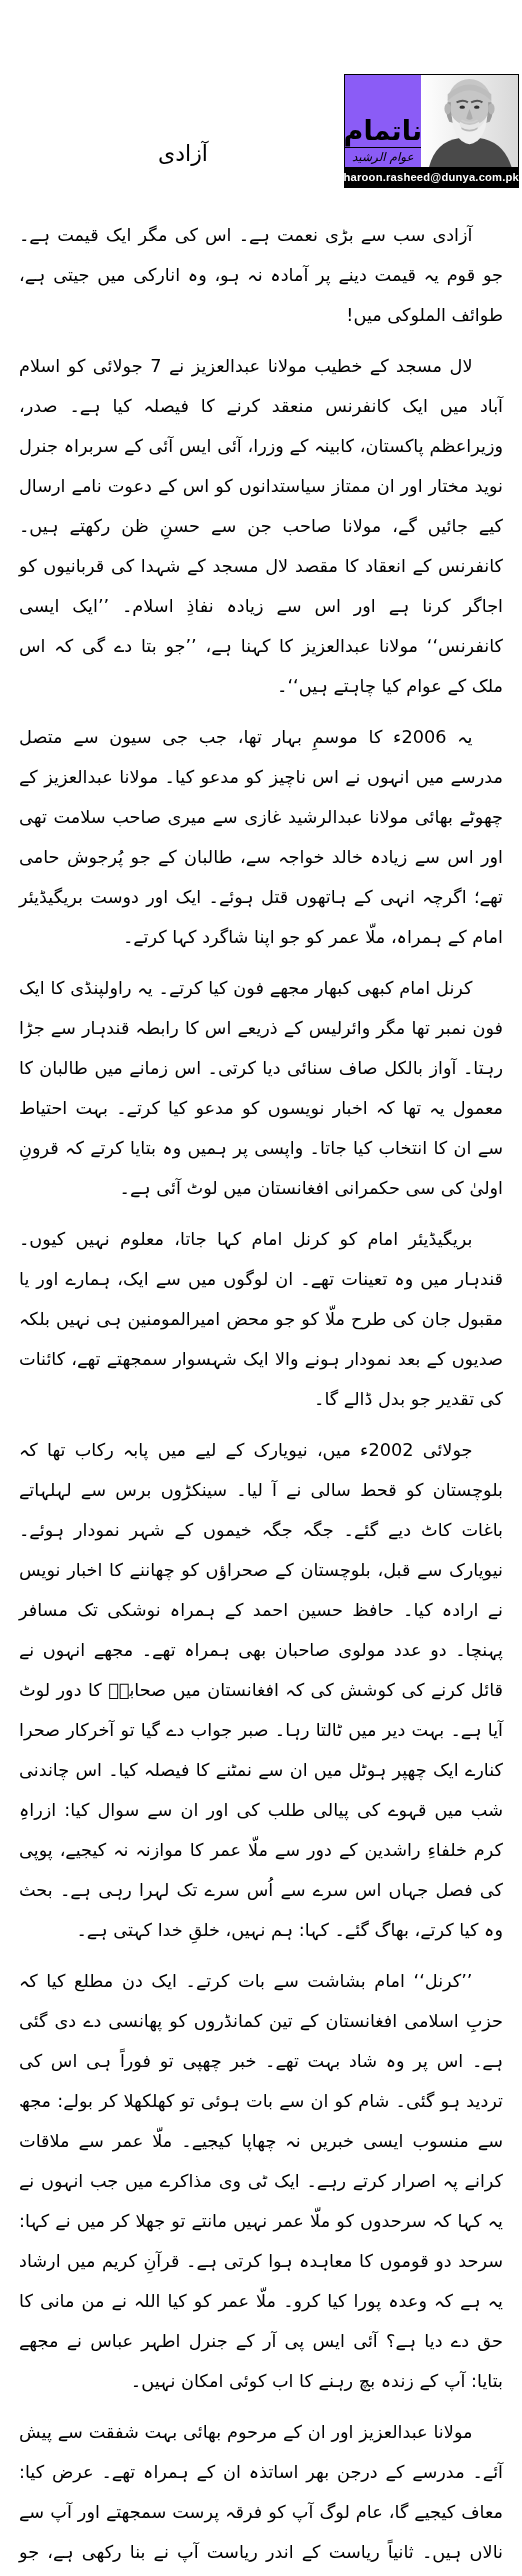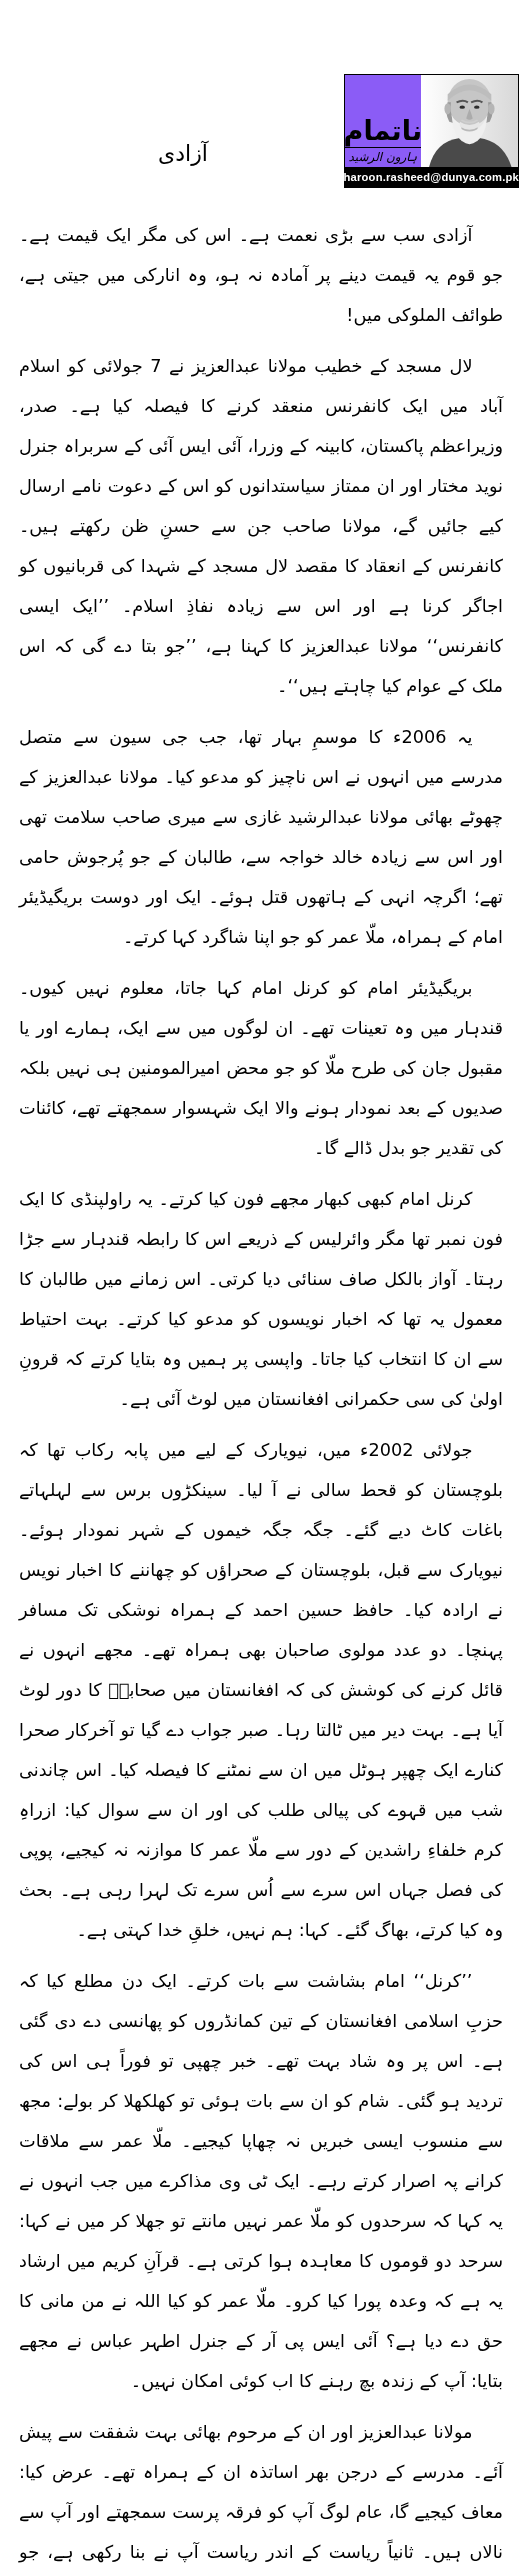--- a/index.html
+++ b/index.html
@@ -94,21 +94,21 @@
 </head>
 <body>
 
 <div class="page">
 
   <div class="masthead">
     <div class="masthead-top">
       <div class="logo-col">
         <div class="logo">ناتمام</div>
         <div class="sig-divider"></div>
-        <div class="signature">ہارون الرشید</div>
+        <div class="signature">عوام الرشید</div>
       </div>
       <div class="portrait">
         <svg viewBox="0 0 120 116" preserveAspectRatio="xMidYMax slice">
           <defs>
             <linearGradient id="bgGrad" x1="0" y1="0" x2="1" y2="0">
               <stop offset="0" stop-color="#ffffff"></stop>
               <stop offset="1" stop-color="#d8d8d8"></stop>
             </linearGradient>
           </defs>
           <rect x="0" y="0" width="120" height="116" fill="url(#bgGrad)"></rect>
@@ -142,21 +142,21 @@
     </div>
     <div class="email-bar">haroon.rasheed@dunya.com.pk</div>
   </div>
 
   <h1 class="title">آزادی</h1>
 
   <div class="article" id="article-body">
       <p class="body">آزادی سب سے بڑی نعمت ہے۔ اس کی مگر ایک قیمت ہے۔ جو قوم یہ قیمت دینے پر آمادہ نہ ہو، وہ انارکی میں جیتی ہے، طوائف الملوکی میں!</p>
       <p class="body">لال مسجد کے خطیب مولانا عبدالعزیز نے 7 جولائی کو اسلام آباد میں ایک کانفرنس منعقد کرنے کا فیصلہ کیا ہے۔ صدر، وزیراعظم پاکستان، کابینہ کے وزرا، آئی ایس آئی کے سربراہ جنرل نوید مختار اور ان ممتاز سیاستدانوں کو اس کے دعوت نامے ارسال کیے جائیں گے، مولانا صاحب جن سے حسنِ ظن رکھتے ہیں۔ کانفرنس کے انعقاد کا مقصد لال مسجد کے شہدا کی قربانیوں کو اجاگر کرنا ہے اور اس سے زیادہ نفاذِ اسلام۔ ’’ایک ایسی کانفرنس‘‘ مولانا عبدالعزیز کا کہنا ہے، ’’جو بتا دے گی کہ اس ملک کے عوام کیا چاہتے ہیں‘‘۔</p>
       <p class="body">یہ 2006ء کا موسمِ بہار تھا، جب جی سیون سے متصل مدرسے میں انہوں نے اس ناچیز کو مدعو کیا۔ مولانا عبدالعزیز کے چھوٹے بھائی مولانا عبدالرشید غازی سے میری صاحب سلامت تھی اور اس سے زیادہ خالد خواجہ سے، طالبان کے جو پُرجوش حامی تھے؛ اگرچہ انہی کے ہاتھوں قتل ہوئے۔ ایک اور دوست بریگیڈیئر امام کے ہمراہ، ملّا عمر کو جو اپنا شاگرد کہا کرتے۔</p>
+      <p class="body">کرنل امام کبھی کبھار مجھے فون کیا کرتے۔ یہ راولپنڈی کا ایک فون نمبر تھا مگر وائرلیس کے ذریعے اس کا رابطہ قندہار سے جڑا رہتا۔ آواز بالکل صاف سنائی دیا کرتی۔ اس زمانے میں طالبان کا معمول یہ تھا کہ اخبار نویسوں کو مدعو کیا کرتے۔ بہت احتیاط سے ان کا انتخاب کیا جاتا۔ واپسی پر ہمیں وہ بتایا کرتے کہ قرونِ اولیٰ کی سی حکمرانی افغانستان میں لوٹ آئی ہے۔</p>
       <p class="body">بریگیڈیئر امام کو کرنل امام کہا جاتا، معلوم نہیں کیوں۔ قندہار میں وہ تعینات تھے۔ ان لوگوں میں سے ایک، ہمارے اور یا مقبول جان کی طرح ملّا کو جو محض امیرالمومنین ہی نہیں بلکہ صدیوں کے بعد نمودار ہونے والا ایک شہسوار سمجھتے تھے، کائنات کی تقدیر جو بدل ڈالے گا۔</p>
-      <p class="body">کرنل امام کبھی کبھار مجھے فون کیا کرتے۔ یہ راولپنڈی کا ایک فون نمبر تھا مگر وائرلیس کے ذریعے اس کا رابطہ قندہار سے جڑا رہتا۔ آواز بالکل صاف سنائی دیا کرتی۔ اس زمانے میں طالبان کا معمول یہ تھا کہ اخبار نویسوں کو مدعو کیا کرتے۔ بہت احتیاط سے ان کا انتخاب کیا جاتا۔ واپسی پر ہمیں وہ بتایا کرتے کہ قرونِ اولیٰ کی سی حکمرانی افغانستان میں لوٹ آئی ہے۔</p>
       <p class="body">جولائی 2002ء میں، نیویارک کے لیے میں پابہ رکاب تھا کہ بلوچستان کو قحط سالی نے آ لیا۔ سینکڑوں برس سے لہلہاتے باغات کاٹ دیے گئے۔ جگہ جگہ خیموں کے شہر نمودار ہوئے۔ نیویارک سے قبل، بلوچستان کے صحراؤں کو چھاننے کا اخبار نویس نے ارادہ کیا۔ حافظ حسین احمد کے ہمراہ نوشکی تک مسافر پہنچا۔ دو عدد مولوی صاحبان بھی ہمراہ تھے۔ مجھے انہوں نے قائل کرنے کی کوشش کی کہ افغانستان میں صحابہؓ کا دور لوٹ آیا ہے۔ بہت دیر میں ٹالتا رہا۔ صبر جواب دے گیا تو آخرکار صحرا کنارے ایک چھپر ہوٹل میں ان سے نمٹنے کا فیصلہ کیا۔ اس چاندنی شب میں قہوے کی پیالی طلب کی اور ان سے سوال کیا: ازراہِ کرم خلفاءِ راشدین کے دور سے ملّا عمر کا موازنہ نہ کیجیے، پوپی کی فصل جہاں اس سرے سے اُس سرے تک لہرا رہی ہے۔ بحث وہ کیا کرتے، بھاگ گئے۔ کہا: ہم نہیں، خلقِ خدا کہتی ہے۔</p>
       <p class="body">’’کرنل‘‘ امام بشاشت سے بات کرتے۔ ایک دن مطلع کیا کہ حزبِ اسلامی افغانستان کے تین کمانڈروں کو پھانسی دے دی گئی ہے۔ اس پر وہ شاد بہت تھے۔ خبر چھپی تو فوراً ہی اس کی تردید ہو گئی۔ شام کو ان سے بات ہوئی تو کھلکھلا کر بولے: مجھ سے منسوب ایسی خبریں نہ چھاپا کیجیے۔ ملّا عمر سے ملاقات کرانے پہ اصرار کرتے رہے۔ ایک ٹی وی مذاکرے میں جب انہوں نے یہ کہا کہ سرحدوں کو ملّا عمر نہیں مانتے تو جھلا کر میں نے کہا: سرحد دو قوموں کا معاہدہ ہوا کرتی ہے۔ قرآنِ کریم میں ارشاد یہ ہے کہ وعدہ پورا کیا کرو۔ ملّا عمر کو کیا اللہ نے من مانی کا حق دے دیا ہے؟ آئی ایس پی آر کے جنرل اطہر عباس نے مجھے بتایا: آپ کے زندہ بچ رہنے کا اب کوئی امکان نہیں۔</p>
       <p class="body">مولانا عبدالعزیز اور ان کے مرحوم بھائی بہت شفقت سے پیش آئے۔ مدرسے کے درجن بھر اساتذہ ان کے ہمراہ تھے۔ عرض کیا: معاف کیجیے گا، عام لوگ آپ کو فرقہ پرست سمجھتے اور آپ سے نالاں ہیں۔ ثانیاً ریاست کے اندر ریاست آپ نے بنا رکھی ہے، جو باقی نہ رہے گی۔ ان کا اصرار تھا کہ ظلم معاشرے میں بہت ہے۔ خلق ان سے رجوع کرتی ہے۔</p>
     </div>
 
 </div>
 
 
 </body></html>

